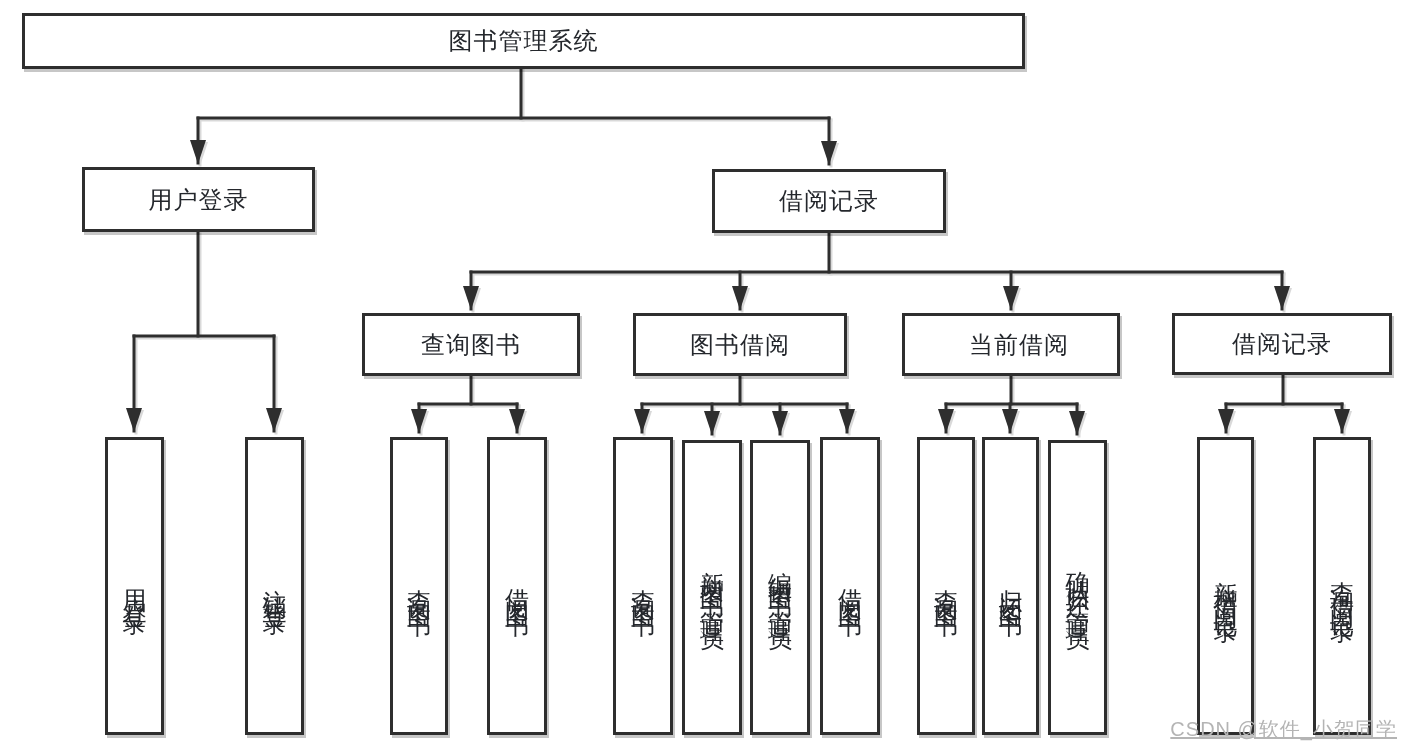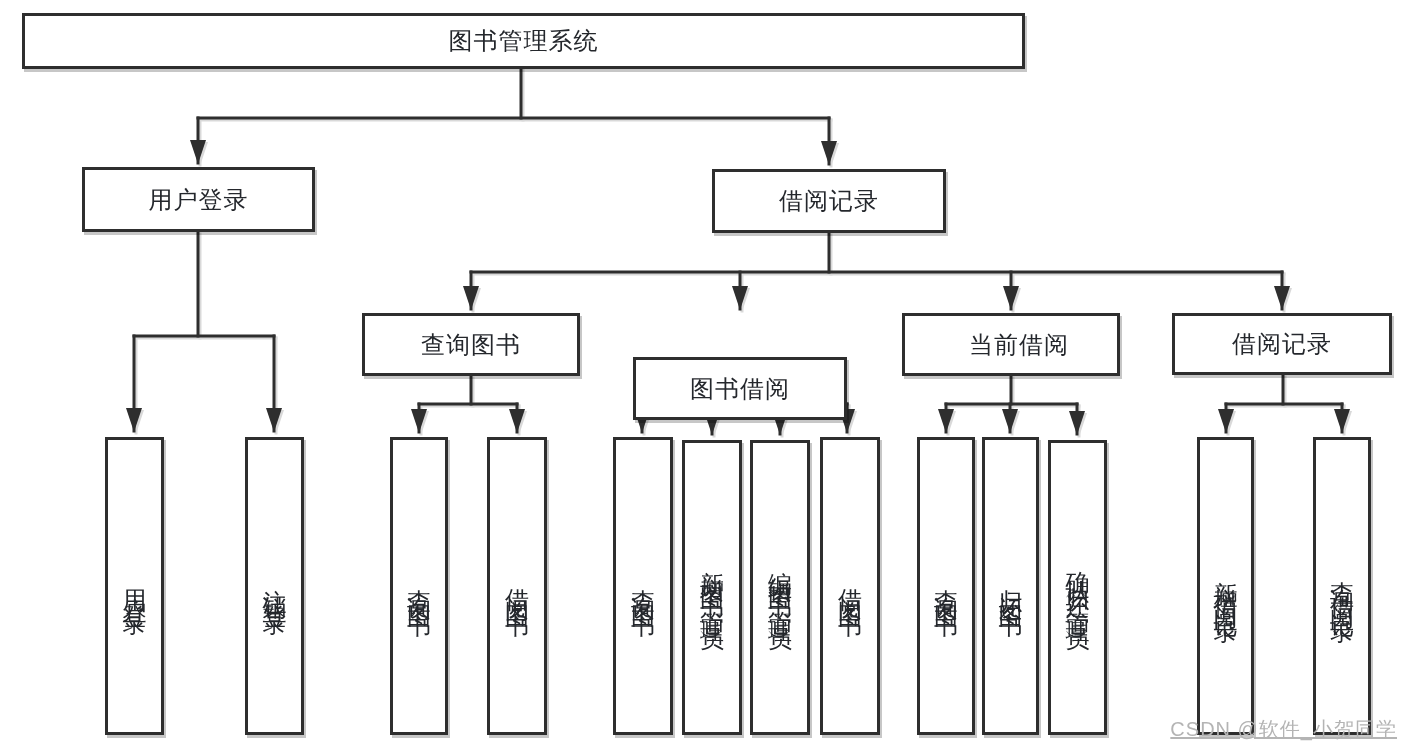--- a/index.html
+++ b/index.html
@@ -59,21 +59,21 @@
     white-space: nowrap;
   }
 
   
   #n-root        { left: 22px;  top: 13px;  width: 1003px; height: 56px; }
   
   #n-user-login  { left: 82px;  top: 167px; width: 233px;  height: 65px; }
   #n-book-mgmt   { left: 712px; top: 169px; width: 234px;  height: 64px; }
   
   #n-new-rec     { left: 362px; top: 313px; width: 218px;  height: 63px; }
-  #n-book-borrow { left: 633px; top: 313px; width: 214px;  height: 63px; margin-top: 44px; }
+  #n-book-borrow { left: 633px; top: 313px; width: 214px;  height: 63px; }
   #n-cur-borrow  { left: 902px; top: 313px; width: 218px;  height: 63px; padding-left: 16px; }
   #n-records     { left: 1172px;top: 313px; width: 220px;  height: 62px; }
 
   
   .leaf { top: 437px; height: 298px; }
   #l-user-login  { left: 105px;  width: 59px; }
   #l-logout      { left: 245px;  width: 59px; }
   #l-rec-query   { left: 390px;  width: 58px; }
   #l-rec-borrow  { left: 487px;  width: 60px; }
   #l-bb-query    { left: 613px;  width: 60px; }

